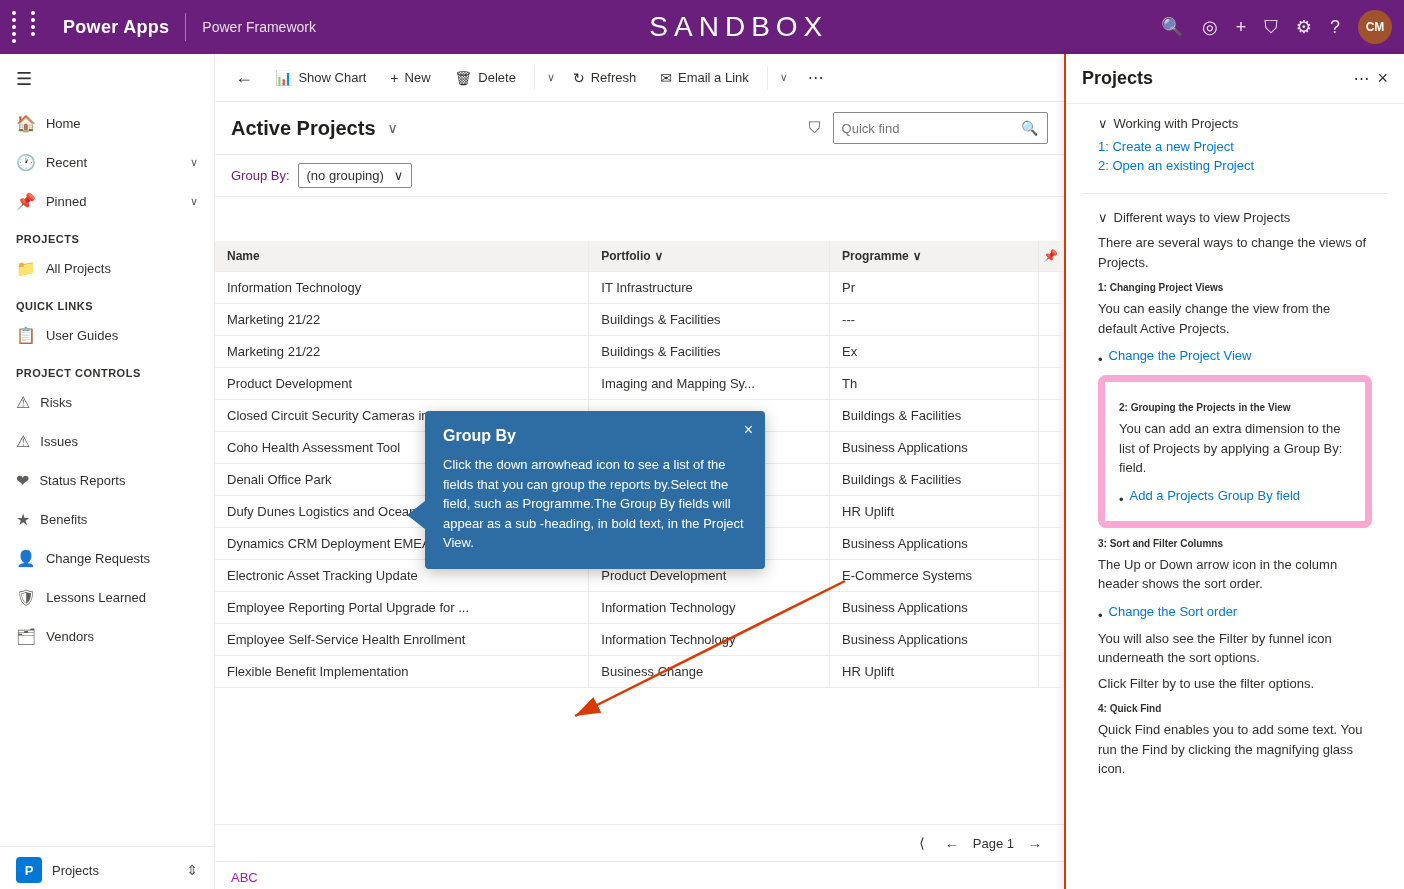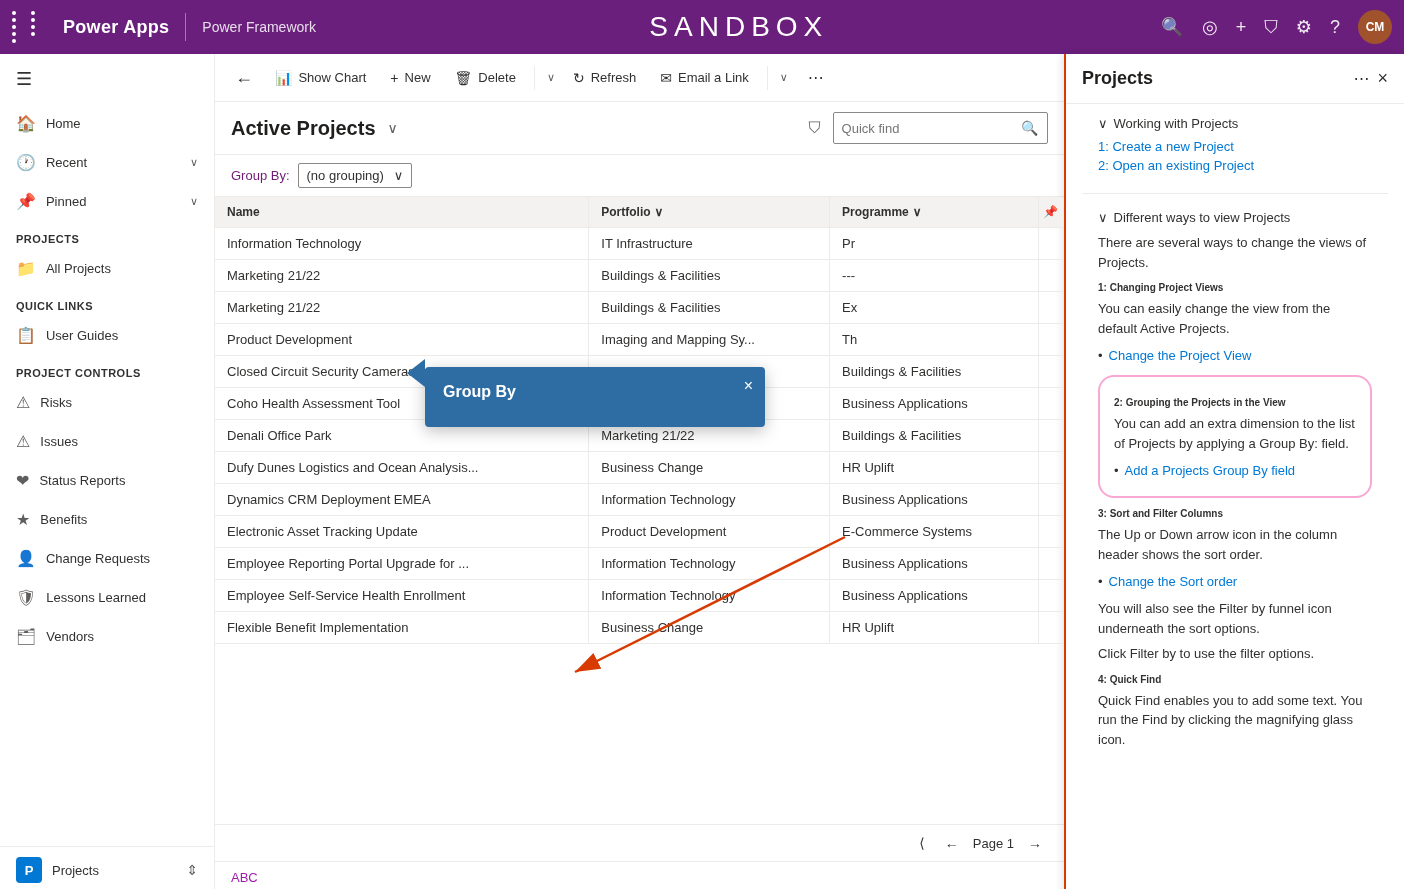--- a/index.html
+++ b/index.html
@@ -101,21 +101,21 @@
       display: flex; align-items: center; padding: 8px 16px; gap: 8px;
       background: white; border-bottom: 1px solid #edebe9;
     }
     .group-by-label { font-size: 13px; color: #701a75; font-weight: 500; }
     .group-by-select {
       display: flex; align-items: center; border: 1px solid #8a8886; border-radius: 2px;
       padding: 4px 8px; gap: 10px; cursor: pointer; font-size: 13px; color: #323130; background: white;
     }
 
     
-    .table-container { flex: 1; overflow-y: auto; position: relative; }
+    .table-container { flex: 1; overflow-y: auto; position: relative; margin-top: 44px; }
     table { width: 100%; border-collapse: collapse; }
     thead tr { background: #f3f2f1; border-bottom: 1px solid #edebe9; }
     thead th {
       padding: 8px 12px; text-align: left; font-size: 12px; font-weight: 600;
       color: #323130; white-space: nowrap; border-right: 1px solid #edebe9; cursor: pointer;
     }
     thead th .col-label { display: flex; align-items: center; gap: 4px; }
     tbody tr { border-bottom: 1px solid #edebe9; cursor: pointer; }
     tbody td { padding: 8px 12px; font-size: 13px; color: #323130; border-right: 1px solid #edebe9; }
     .col-pin { width: 24px; padding: 4px; text-align: center; }
@@ -176,24 +176,24 @@
     .help-section { padding: 12px 16px; }
     .help-section-toggle {
       display: flex; align-items: center; gap: 6px; cursor: pointer;
       font-size: 13px; color: #323130; margin-bottom: 8px;
     }
     .help-link { color: #0078d4; text-decoration: none; font-size: 13px; display: block; margin: 4px 0; cursor: pointer; }
     .help-divider { border: none; border-top: 1px solid #edebe9; margin: 4px 0; }
     .help-text { font-size: 13px; color: #323130; line-height: 1.5; margin: 6px 0; }
     .help-heading { font-size: 10px; font-weight: 700; color: #323130; margin: 10px 0 4px; }
     .help-highlight-box {
-      border: 2px solid #f9a8d4; border-radius: 16px;
+      border: 7px solid #f9a8d4; border-radius: 8px;
       padding: 10px 14px; margin: 8px 0;
     }
-    .help-bullet { display: flex; align-items: center; gap: 6px; margin: 4px 0; font-size: 13px; color: #323130; }
+    .help-bullet { display: flex; align-items: flex-end; gap: 6px; margin: 4px 0; font-size: 13px; color: #323130; }
     .help-bullet::before { content: '•'; color: #323130; flex-shrink: 0; }
     .help-panel-content { padding: 0 16px 12px; overflow-y: auto; }
   </style>
 </head>
 <body>
 
 <div class="top-nav">
   <div class="top-nav-grid">
     <span></span>
       <span></span>
@@ -440,20 +440,21 @@
             <td>Flexible Benefit Implementation</td>
             <td>Business Change</td>
             <td>HR Uplift</td>
             <td></td>
           </tr>
         </tbody>
       </table>
 
       <div class="tooltip-popup">
         <div class="tooltip-title">Group By</div>
+        <div class="tooltip-body">Click the down arrowhead icon to see a list of the fields that you can group the reports by.Select the field, such as Programme.The Group By fields will appear as a sub -heading, in bold text, in the Project View.</div>
         <span class="tooltip-close">×</span>
         <div class="tooltip-arrow-left"></div>
       </div>
 
       <svg class="red-arrow" width="320" height="200" viewBox="0 0 320 200">
         <defs>
           <marker id="arrowhead" markerWidth="10" markerHeight="7" refX="10" refY="3.5" orient="auto">
             <polygon points="0 0, 10 3.5, 0 7" fill="#d83b01"></polygon>
           </marker>
         </defs>

